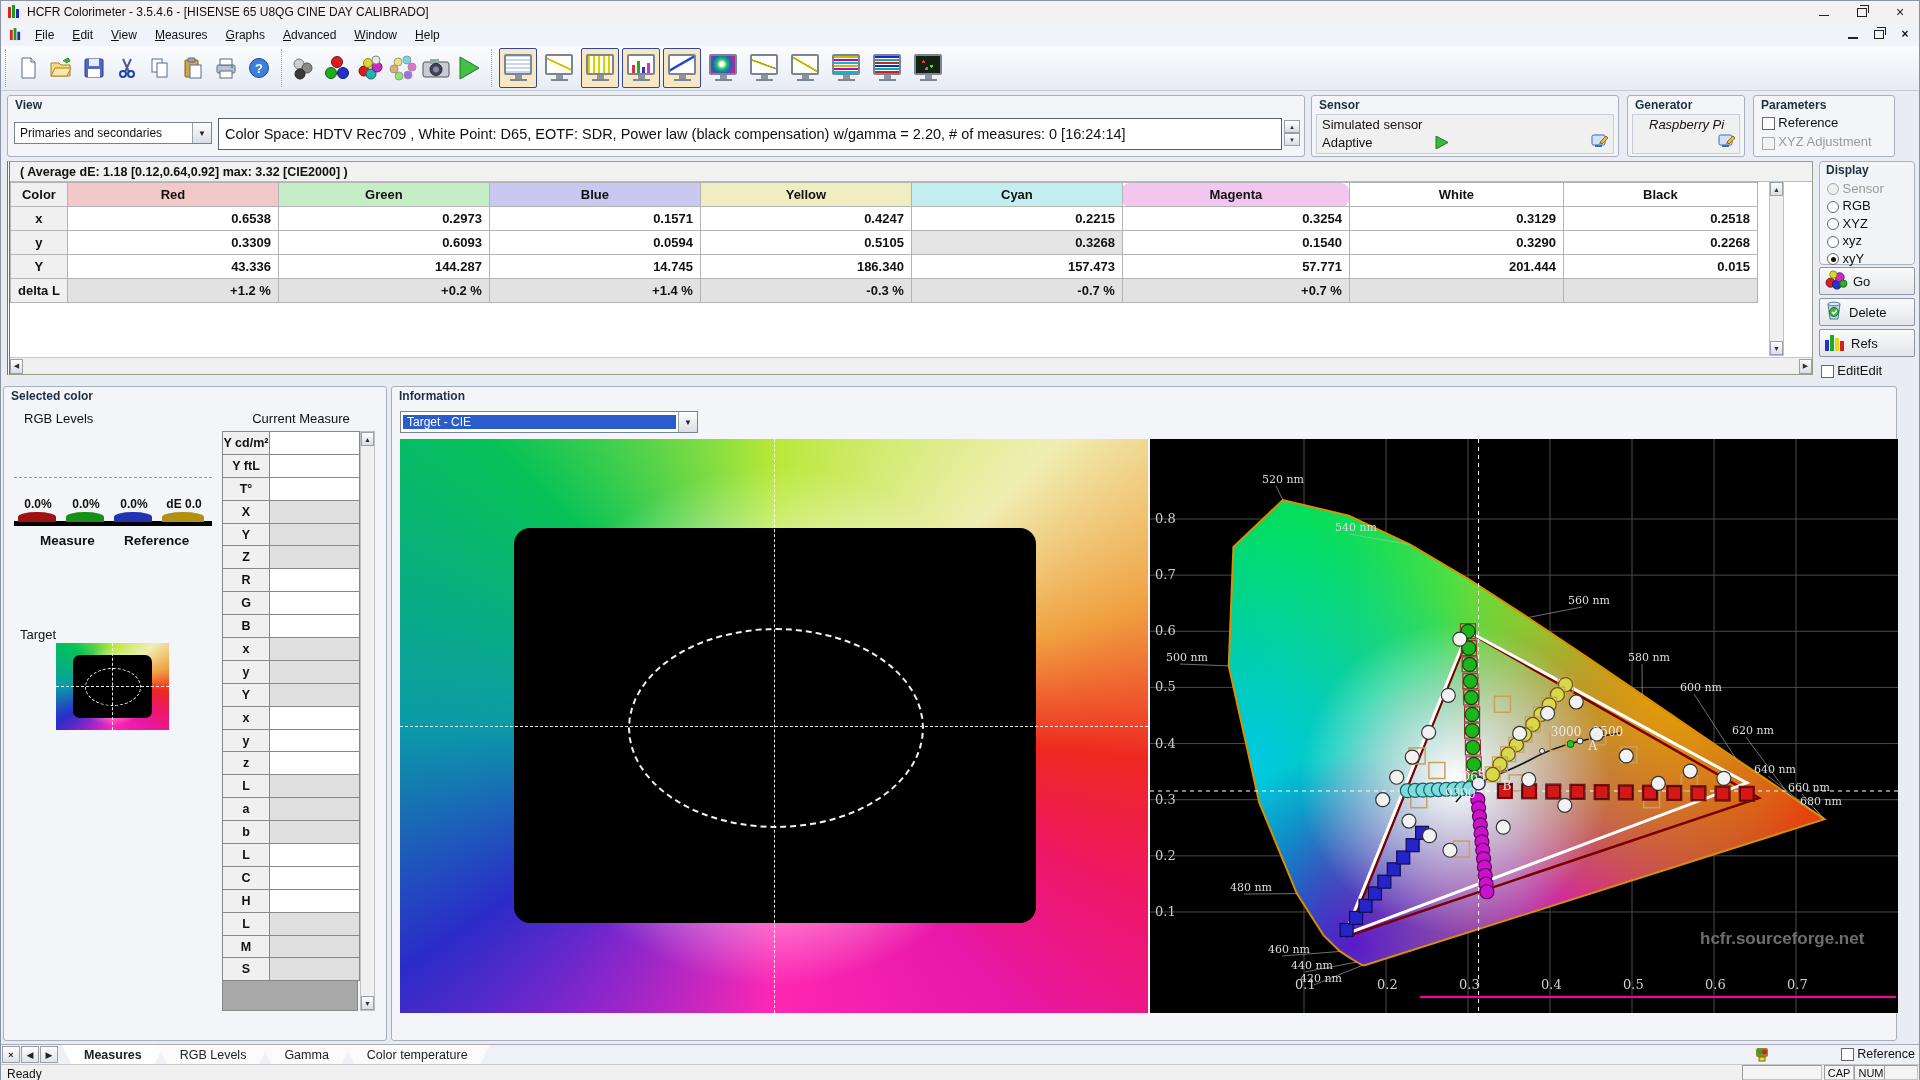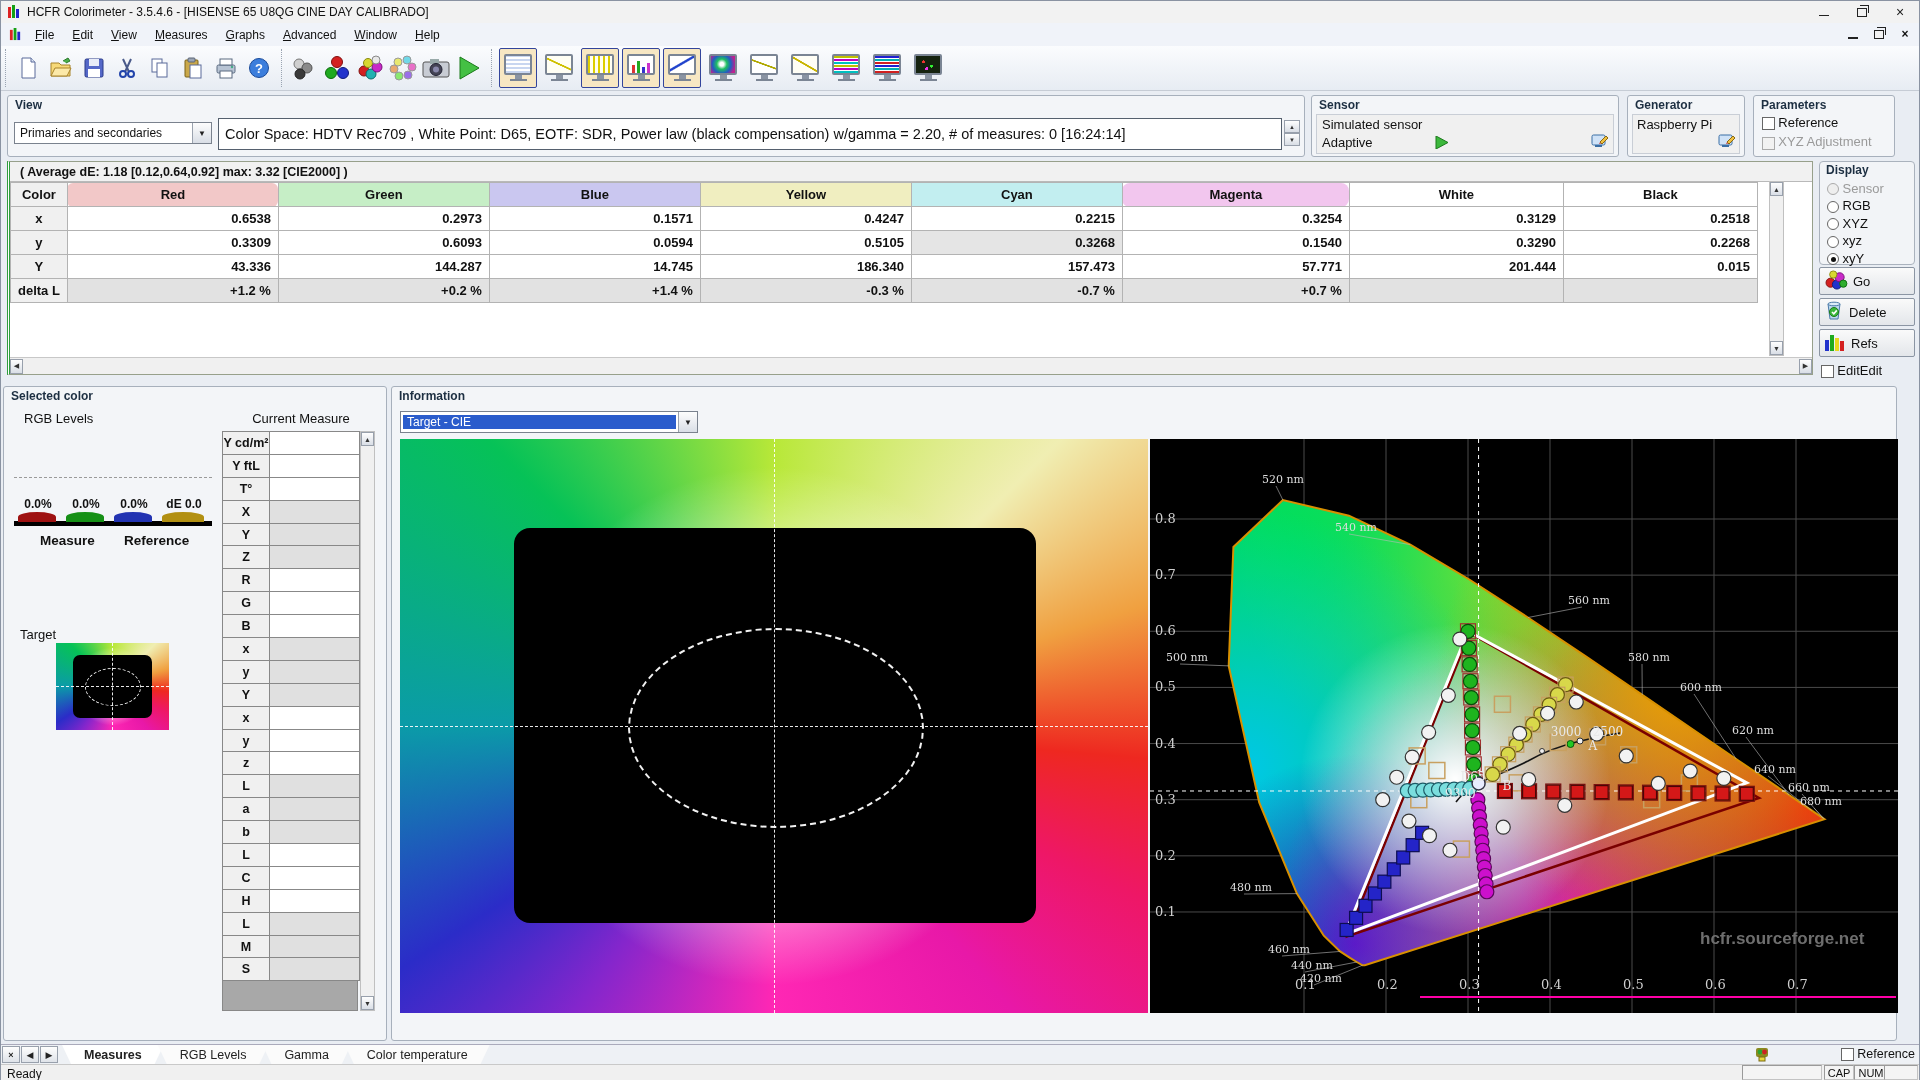--- a/index.html
+++ b/index.html
@@ -351,21 +351,21 @@
           <rect x="4" y="12" width="7" height="2" fill="#3a6ea5"></rect>
         <polygon points="9,9 15,3 17,5 11,11" fill="#f0c040" stroke="#8a6a10"></polygon>
           <polygon points="9,9 10,11 8,11" fill="#d05050"></polygon>
       </svg>
     </div>
   </div>
 
   <div class="panel" style="left:1626px;top:94px;width:118px;height:62px;">
     <div class="panel-caption">Generator</div>
     <div class="gb-body" style="height:38px;position:relative;">
-      <div class="lbl" style="left:4px;top:2px;font-size:13px;">Raspberry Pi</div>
+      <div class="lbl" style="left:16px;top:2px;font-size:13px;font-style:italic;">Raspberry Pi</div>
       <svg class="abs" style="right:3px;top:18px;" width="18" height="18" viewBox="0 0 18 18">
         <rect x="1" y="2" width="13" height="10" rx="1.5" fill="#cfe2f7" stroke="#3a6ea5"></rect>
           <rect x="4" y="12" width="7" height="2" fill="#3a6ea5"></rect>
         <polygon points="9,9 15,3 17,5 11,11" fill="#f0c040" stroke="#8a6a10"></polygon>
           <polygon points="9,9 10,11 8,11" fill="#d05050"></polygon>
       </svg>
     </div>
   </div>
 
   <div class="panel" style="left:1752px;top:94px;width:142px;height:62px;">
@@ -376,21 +376,21 @@
     </div>
   </div>
 
   <div id="table-block">
     <div id="table-summary">( Average dE: 1.18 [0.12,0.64,0.92] max: 3.32 [CIE2000] )</div>
     <div id="mtable">
         <table>
           <tbody>
             <tr>
               <td style="width: 55px; background: rgb(240, 240, 240); text-align: center;">Color</td>
-              <td style="width: 211px; background: rgb(242, 200, 200); text-align: center; border-radius: 6px;">Red</td>
+              <td style="width: 211px; background: rgb(242, 200, 200); text-align: center;">Red</td>
               <td style="width: 211px; background: rgb(198, 238, 198); text-align: center;">Green</td>
               <td style="width: 211px; background: rgb(202, 199, 240); text-align: center;">Blue</td>
               <td style="width: 211px; background: rgb(240, 238, 192); text-align: center;">Yellow</td>
               <td style="width: 211px; background: rgb(194, 238, 240); text-align: center;">Cyan</td>
               <td style="width: 227px; background: rgb(242, 198, 238); text-align: center; border-radius: 8px;">Magenta</td>
               <td style="width: 214px; background: rgb(255, 255, 255); text-align: center;">White</td>
               <td style="width: 194px; background: rgb(255, 255, 255); text-align: center;">Black</td>
             </tr>
             <tr>
               <td style="background: rgb(240, 240, 240); text-align: center;">x</td>

